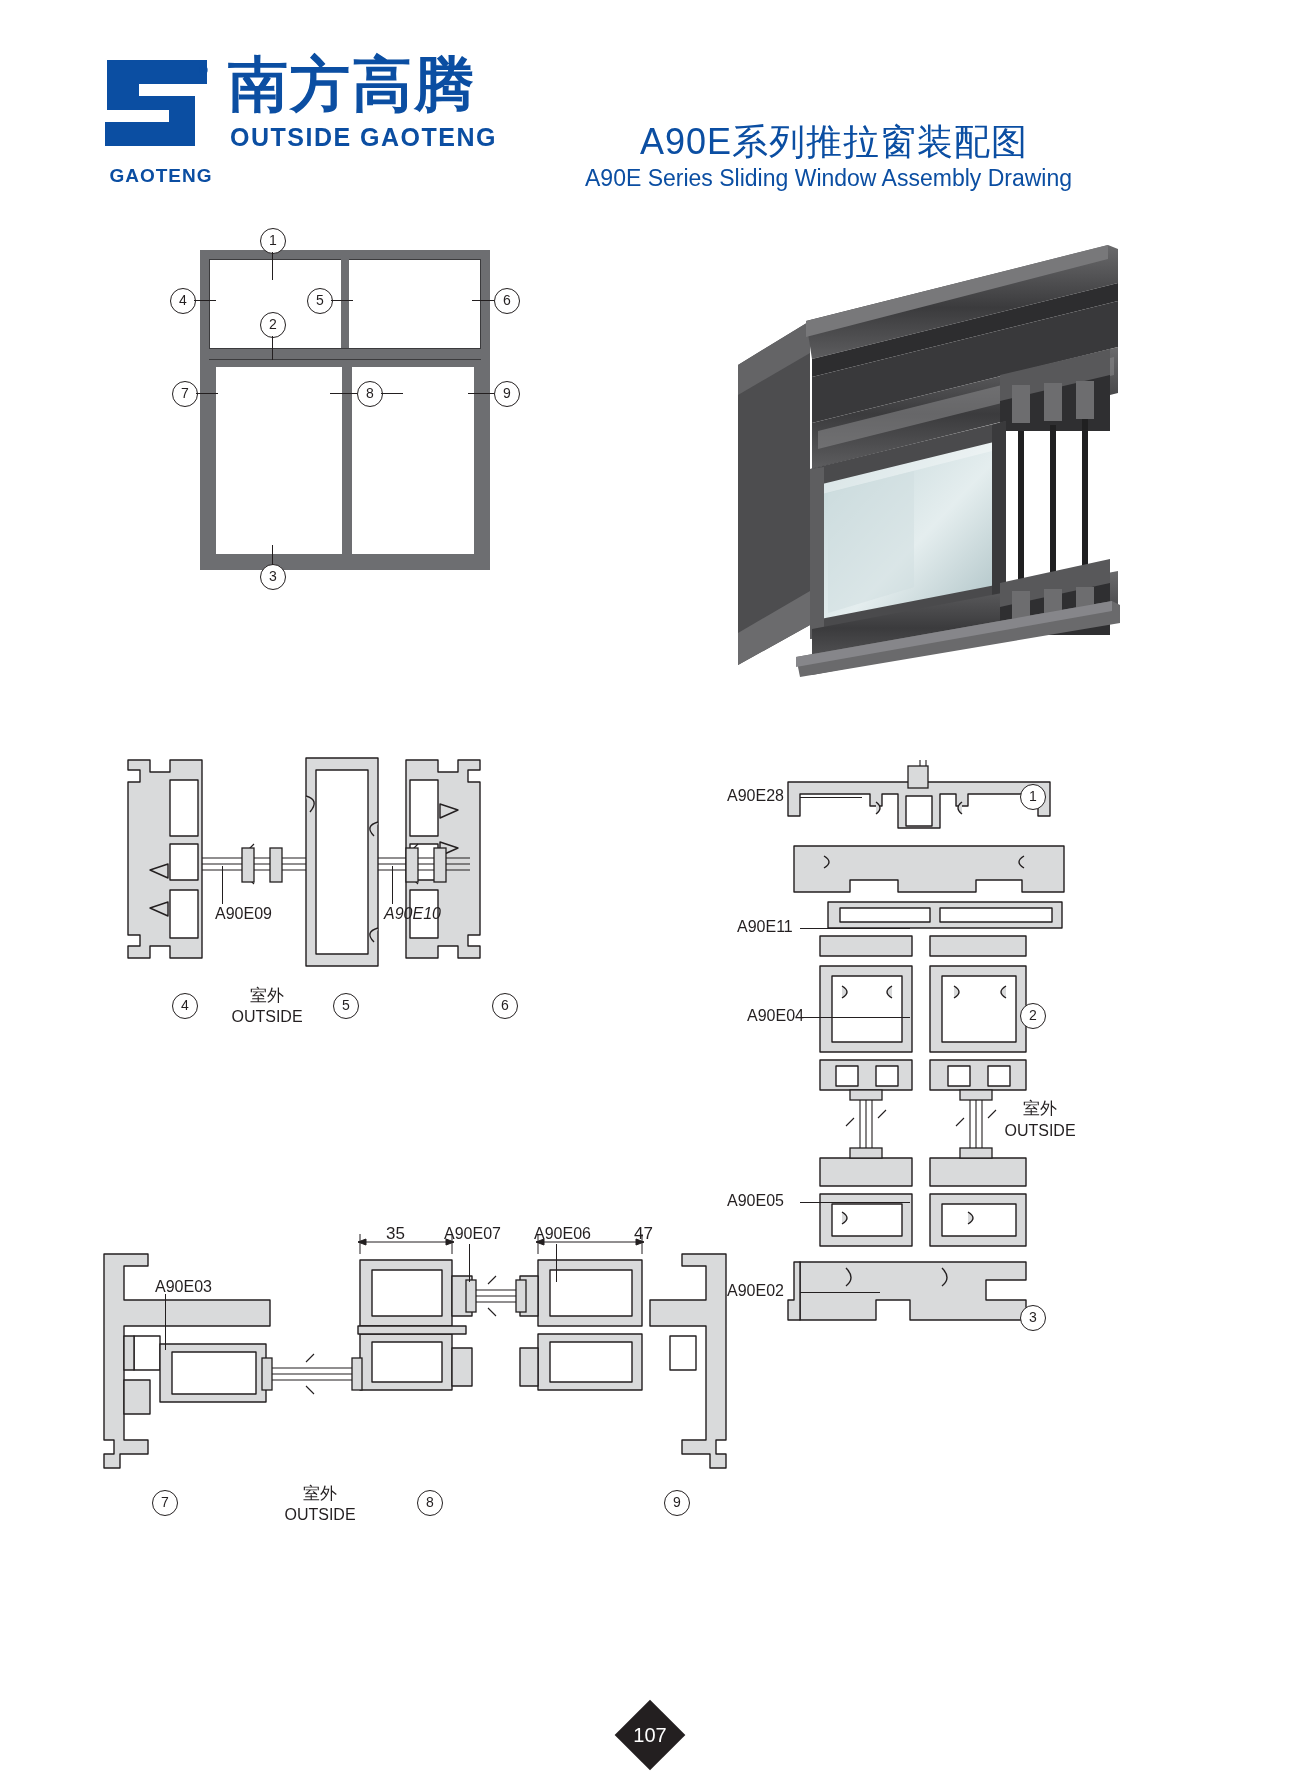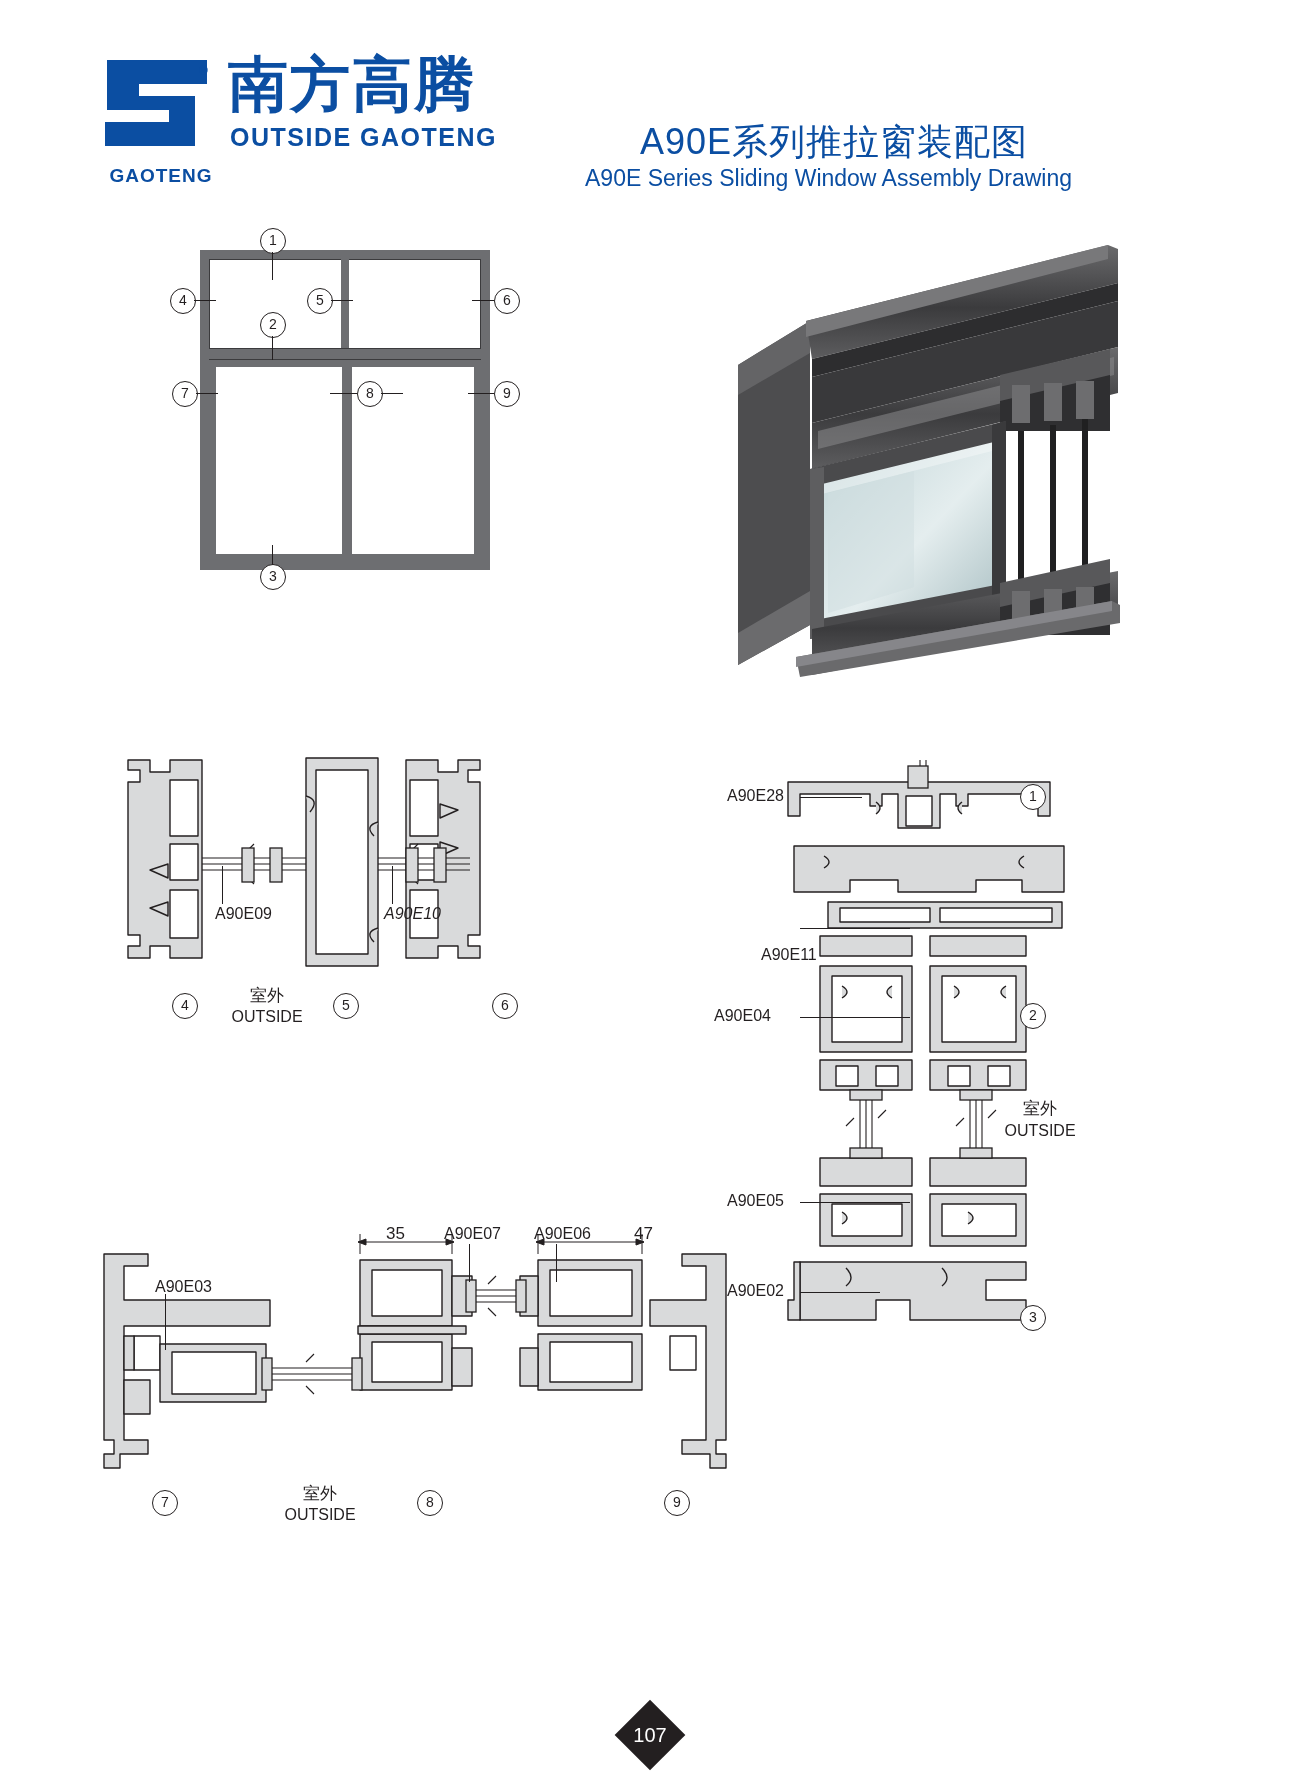--- a/index.html
+++ b/index.html
@@ -465,24 +465,24 @@
       <rect x="180" y="330" width="32" height="10"></rect>
       <rect x="180" y="388" width="32" height="10"></rect>
       <rect x="128" y="6" width="20" height="22"></rect>
     </g>
   </svg>
 </div>
 
 <div class="lbl" style="left:727px; top:787px;">A90E28</div>
 <div class="leader" style="left:800px; top:797px; width:62px;"></div>
 
-<div class="lbl" style="left:761px; top:918px;margin-top:28px;">A90E11</div>
+<div class="lbl" style="left:737px; top:918px;">A90E11</div>
 <div class="leader" style="left:800px; top:928px; width:110px;"></div>
 
-<div class="lbl" style="left:714px; top:1007px;">A90E04</div>
+<div class="lbl" style="left:747px; top:1007px;">A90E04</div>
 <div class="leader" style="left:800px; top:1017px; width:110px;"></div>
 
 <div class="lbl" style="left:727px; top:1192px;">A90E05</div>
 <div class="leader" style="left:800px; top:1202px; width:110px;"></div>
 
 <div class="lbl" style="left:727px; top:1282px;">A90E02</div>
 <div class="leader" style="left:800px; top:1292px; width:80px;"></div>
 
 <div class="circ" style="left:1020px; top:784px;">1</div>
 <div class="circ" style="left:1020px; top:1003px;">2</div>

